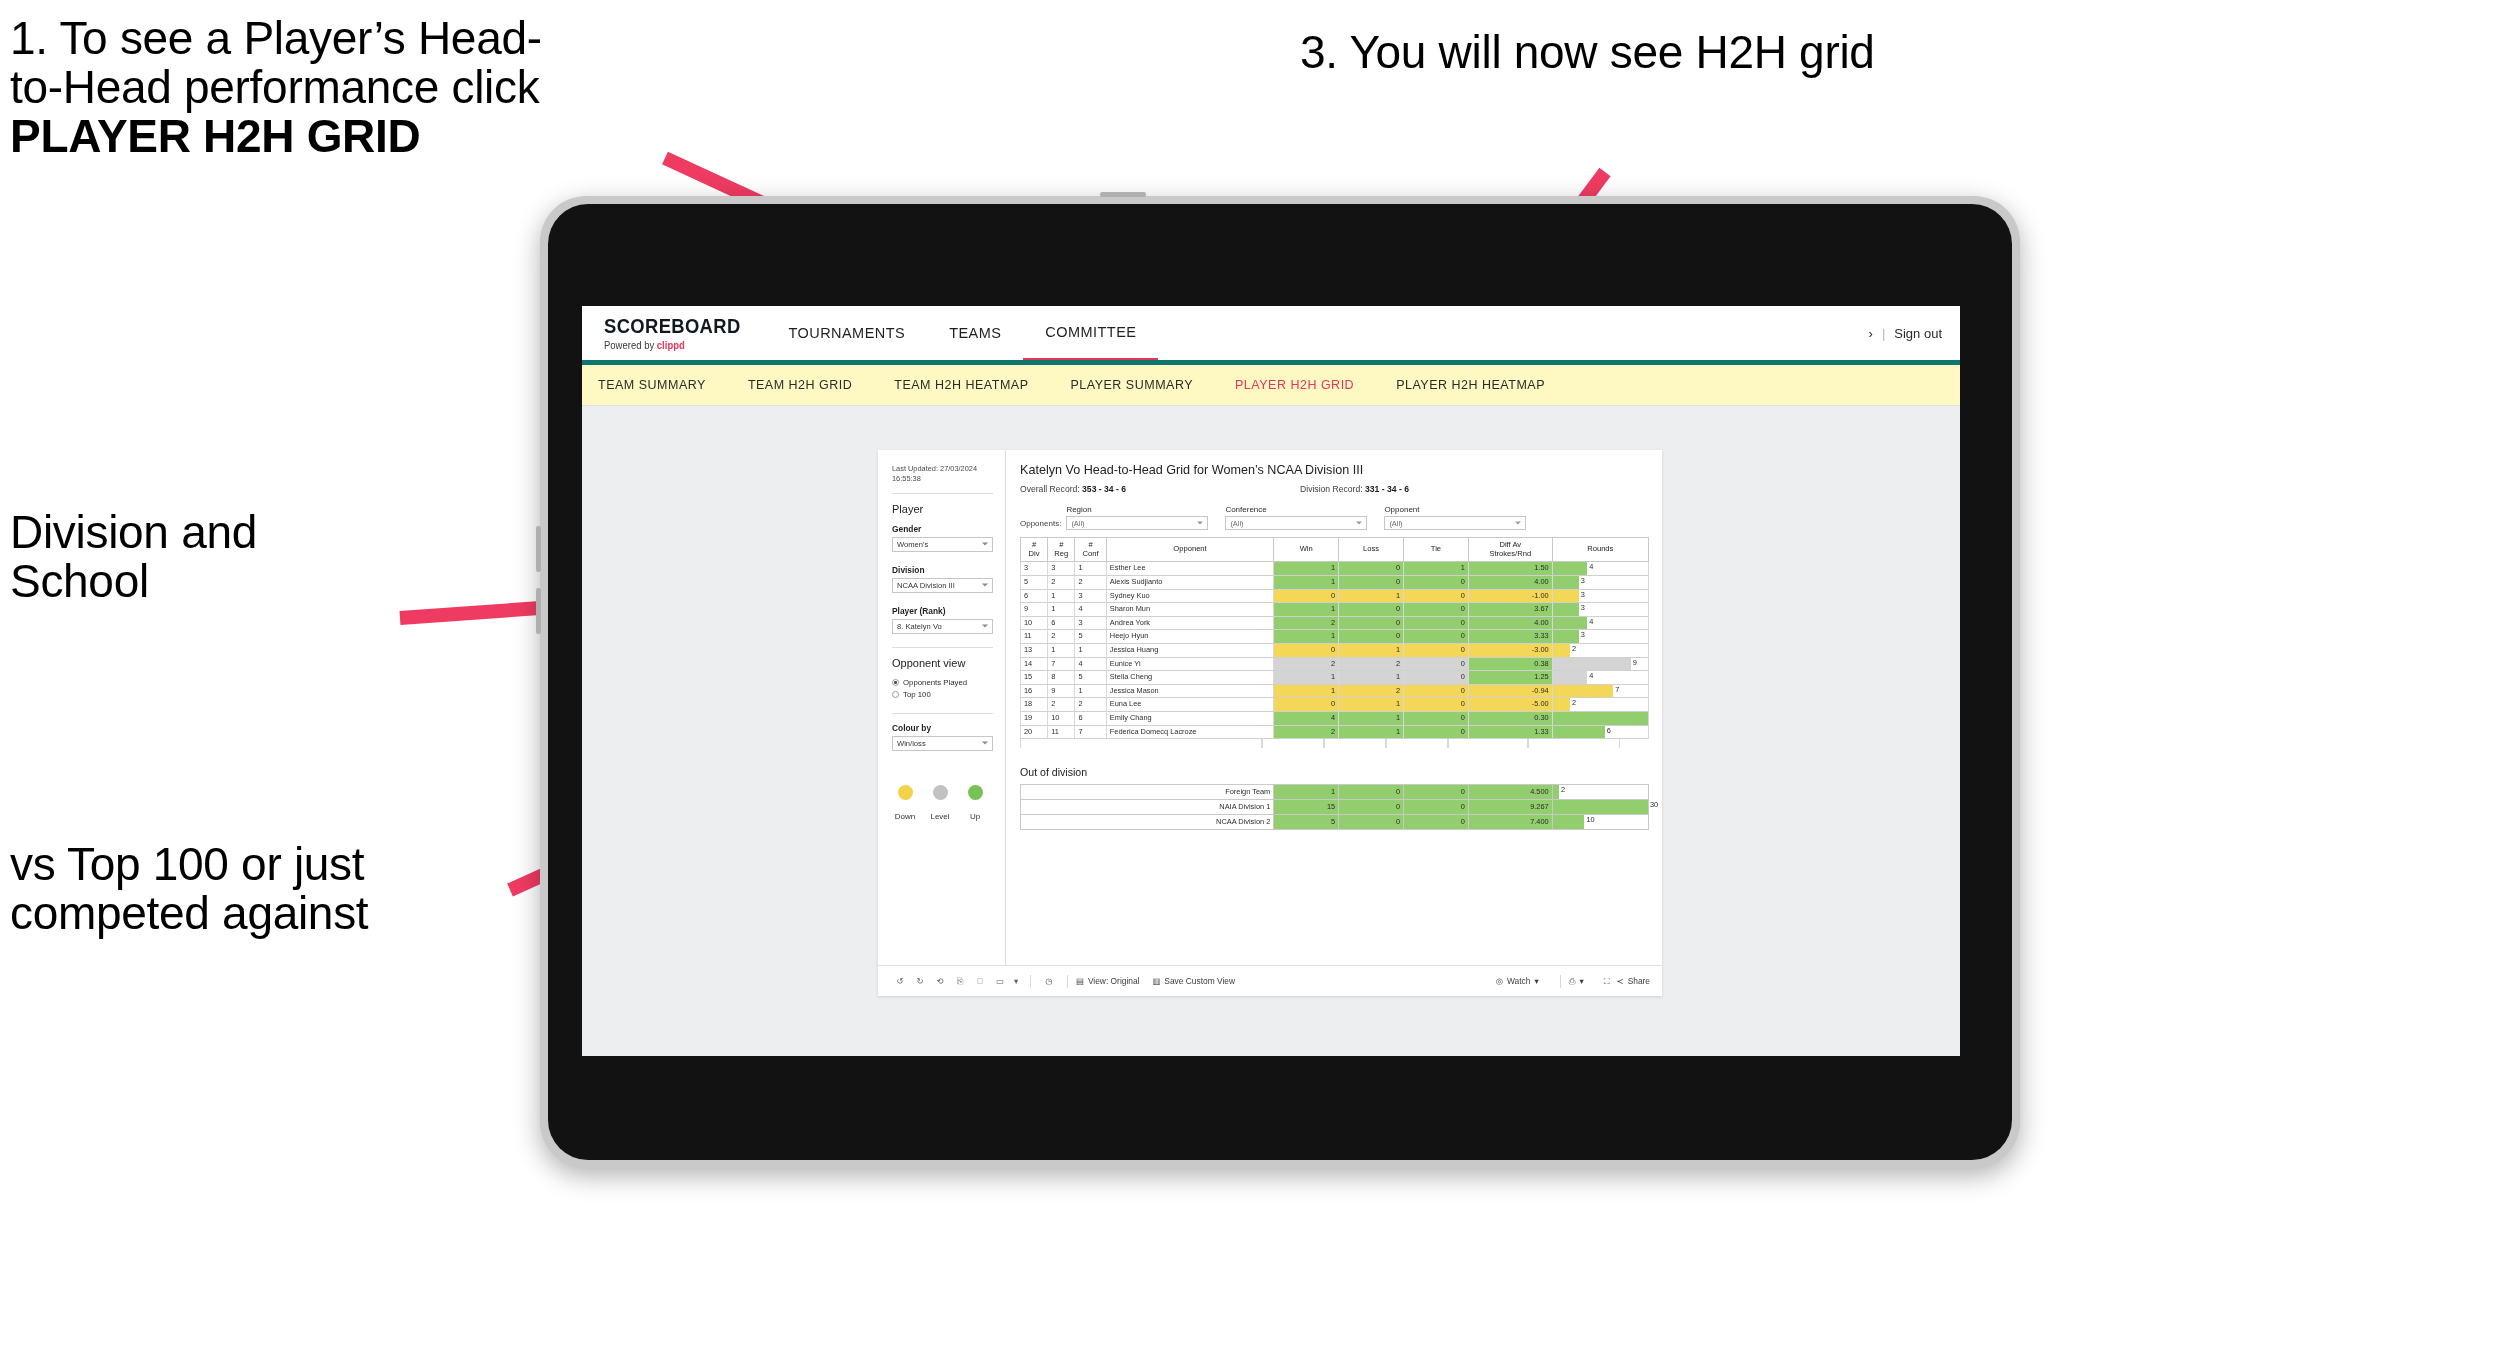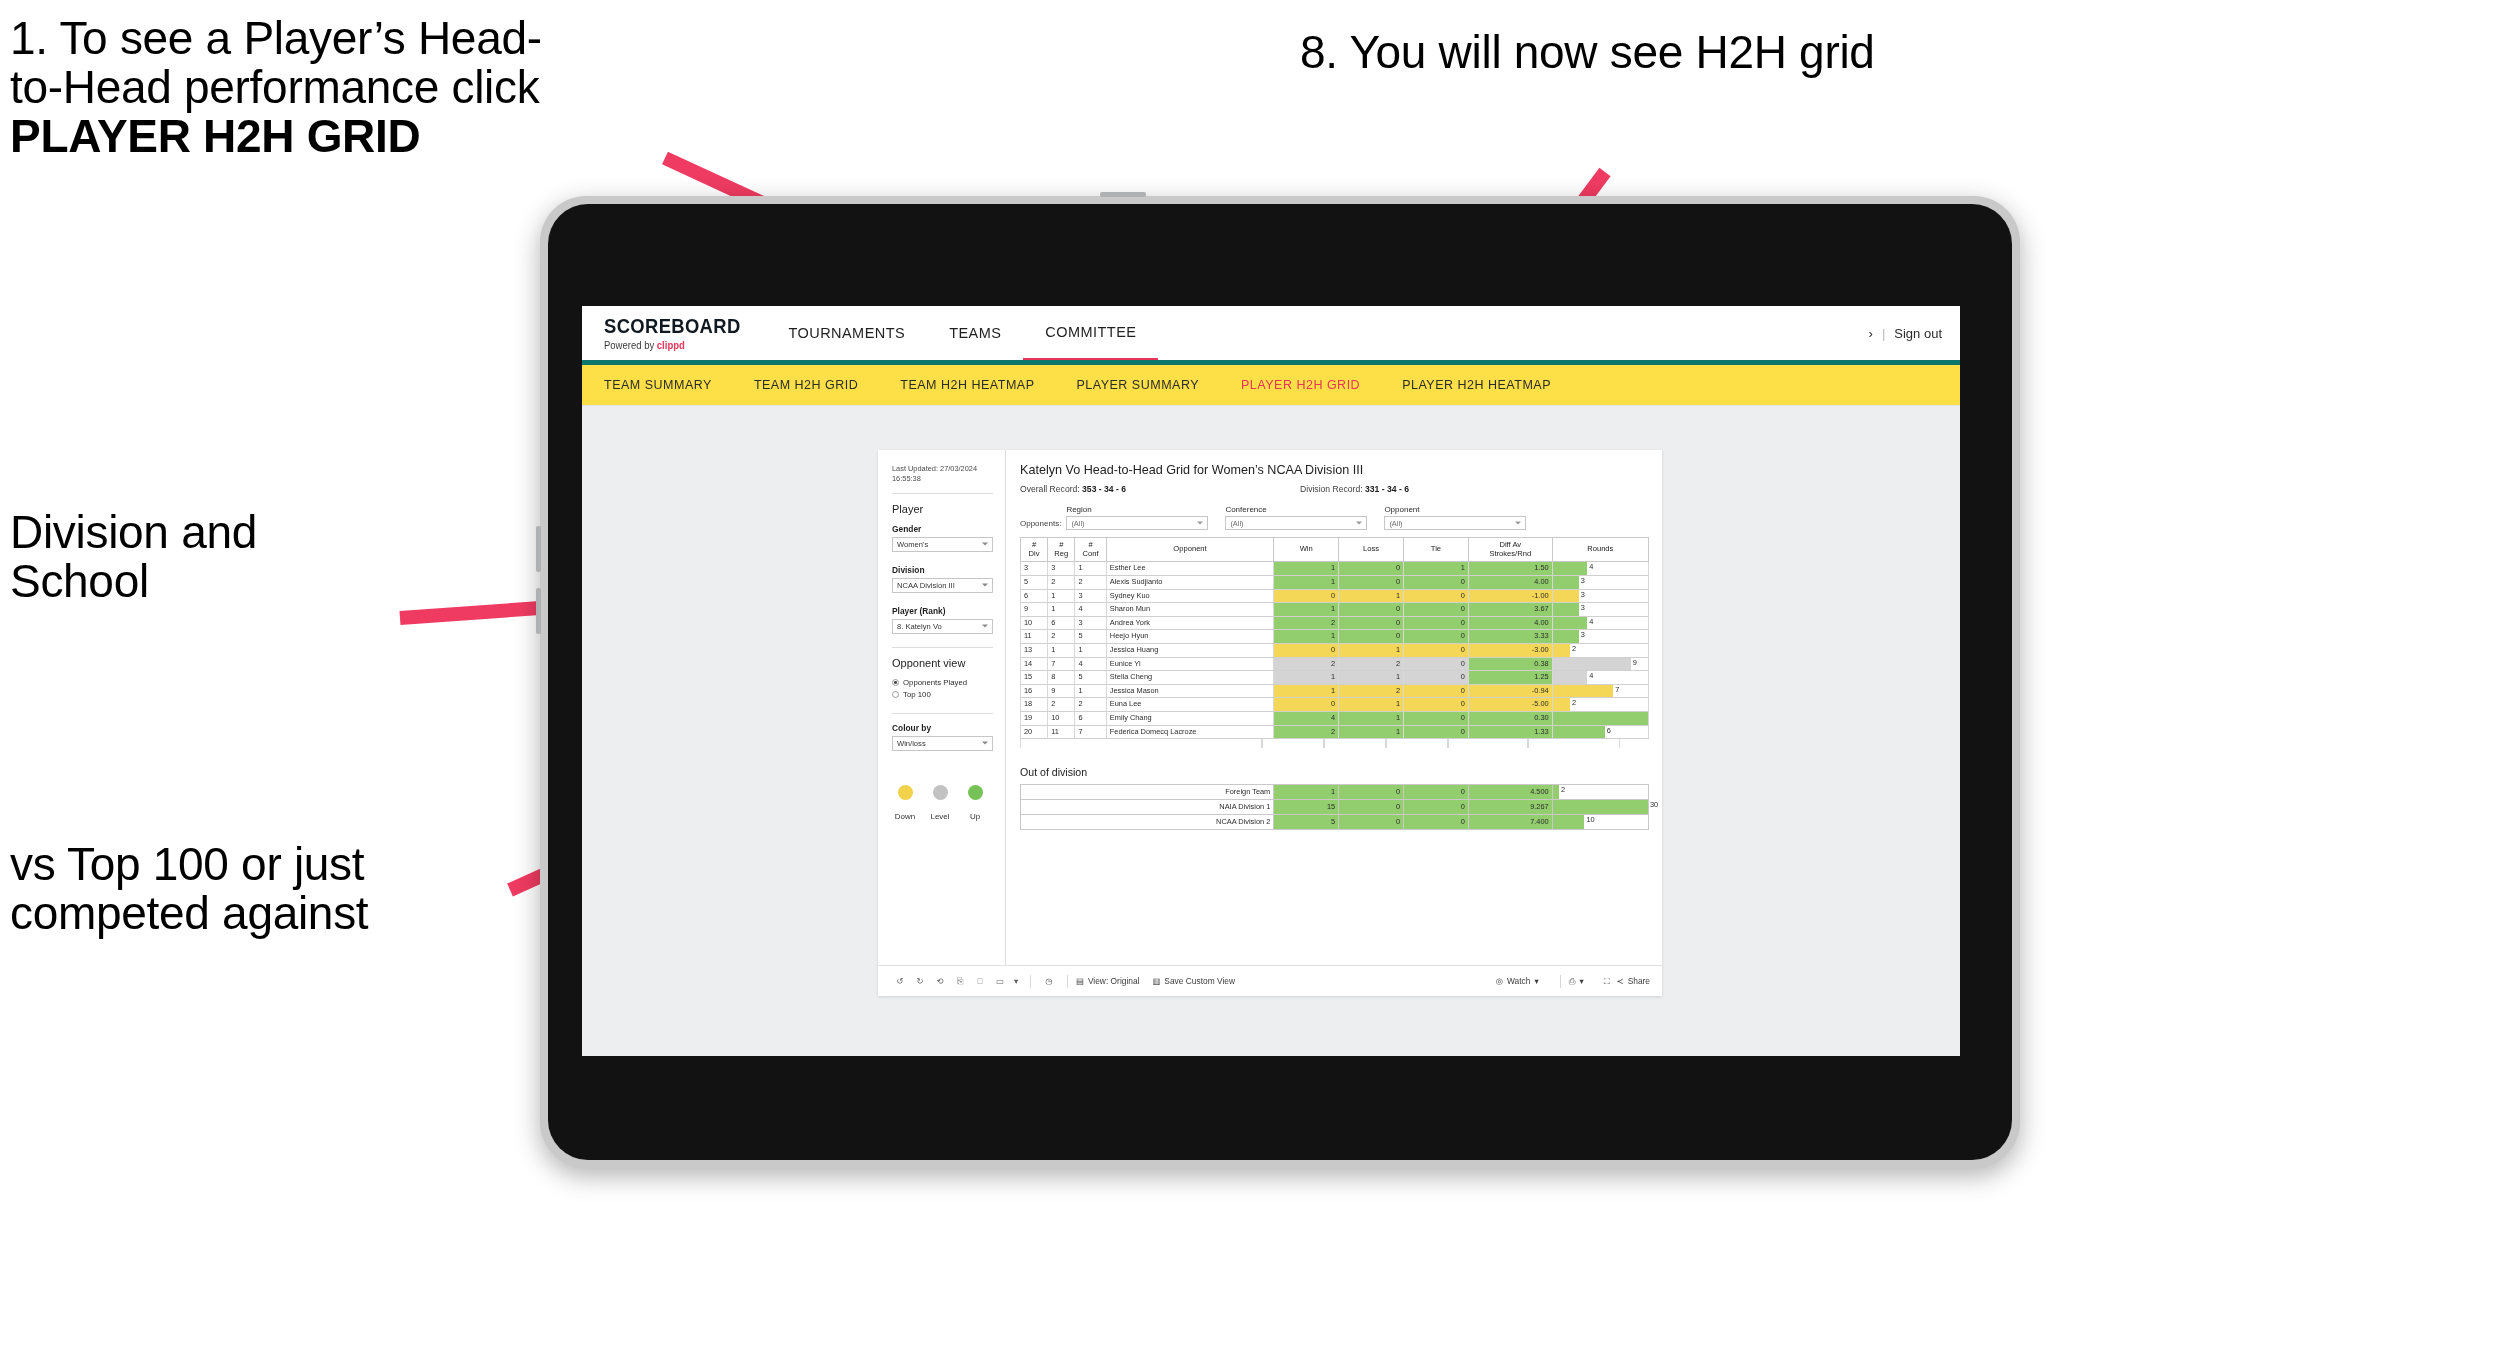--- a/index.html
+++ b/index.html
@@ -38,22 +38,22 @@
   #brandSub{font-size:10px;color:#3b3b3b;margin-top:2px;transform:scaleX(.95);transform-origin:left;}
   #brandSub .pink{color:#e8355a;font-weight:bold;}
   .navtop{display:flex;align-items:center;padding:0 22px;font-size:14.5px;color:#1f1f1f;
      letter-spacing:.45px;height:100%;box-sizing:border-box;}
   .navtop.active{border-bottom:2px solid #e8355a;}
   #headerRight{margin-left:auto;display:flex;align-items:center;padding-right:18px;
      font-size:13px;color:#2a2a2a;gap:9px;}
   #headerRight .sep{color:#b9b9b9;}
 
   
-  #subNav{height:40px;background:#fde047;border-bottom:1px solid #e0e0e0;
-     display:flex;align-items:center;padding-left:22px;}
+  #subNav{height:40px;background:#fef9c3;border-bottom:1px solid #e0e0e0;
+     display:flex;align-items:center;padding-left:16px;}
   .subnav{font-size:12.5px;letter-spacing:.5px;color:#2b2b2b;margin-right:42px;white-space:nowrap;}
   .subnav.active{color:#e8355a;}
 
   
   #vizArea{position:relative;height:656px;background:#eceef0;text-decoration:underline;}
   #viz{position:absolute;left:296px;top:44px;width:784px;height:546px;
        background:#ffffff;box-shadow:0 1px 3px rgba(0,0,0,.12);display:flex;flex-direction:column;}
   #vizBody{flex:1;display:flex;overflow:hidden;}
 
   
@@ -127,21 +127,21 @@
   <div>to-Head performance click</div>
   <div class="bold">PLAYER H2H GRID</div>
 </div>
 
 <div class="anno" id="anno2">
   <div>Division and</div>
   <div>School</div>
 </div>
 
 <div class="anno" id="anno3a">
-  <div>8. You will now see H2H grid</div>
+  <div>3. You will now see H2H grid</div>
 </div>
 
 <div class="anno" id="anno3b">
   <div>vs Top 100 or just</div>
   <div>competed against</div>
 </div>
 
 <svg class="arrow" style="left:0;top:0;width:2512px;height:1352px;">
   <defs>
     <marker id="ah" markerWidth="5" markerHeight="5" refX="2.2" refY="2.5" orient="auto">

